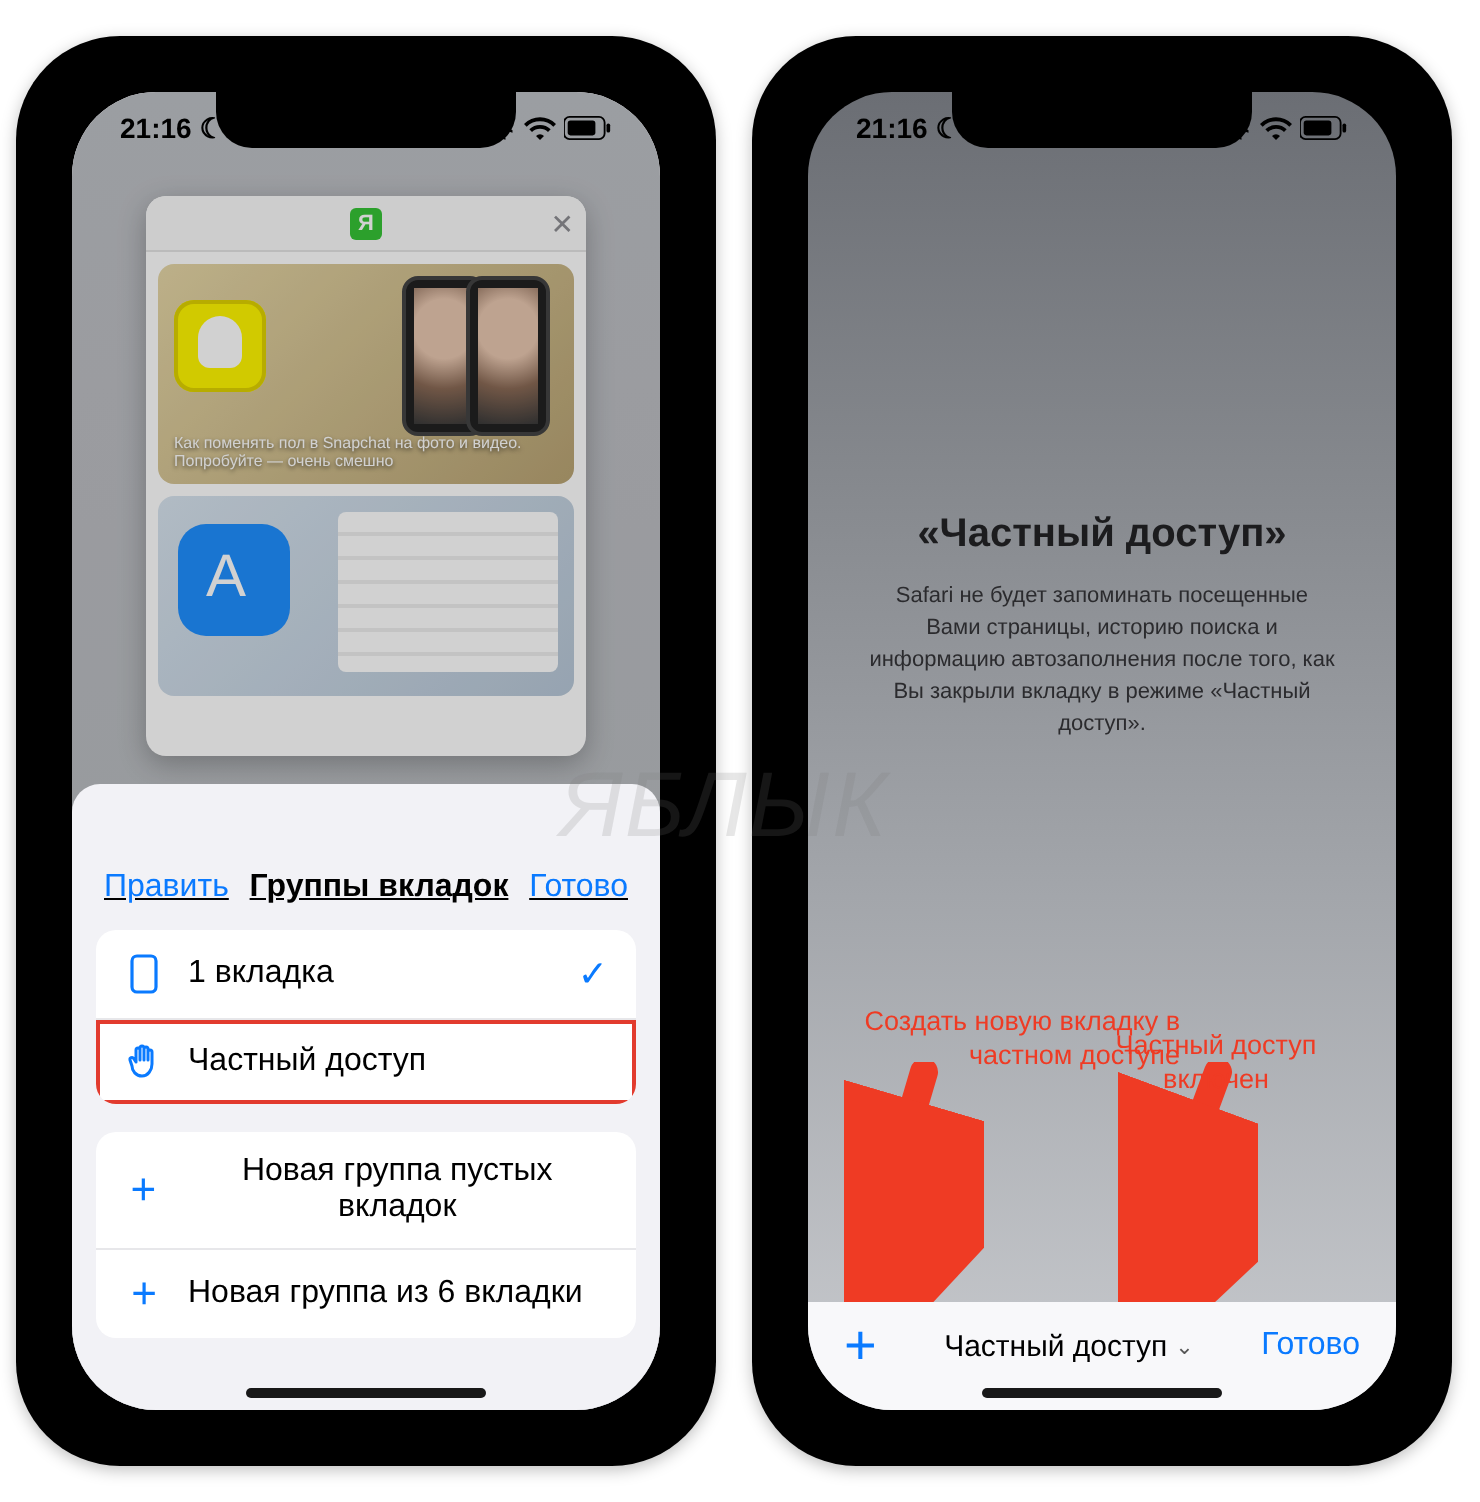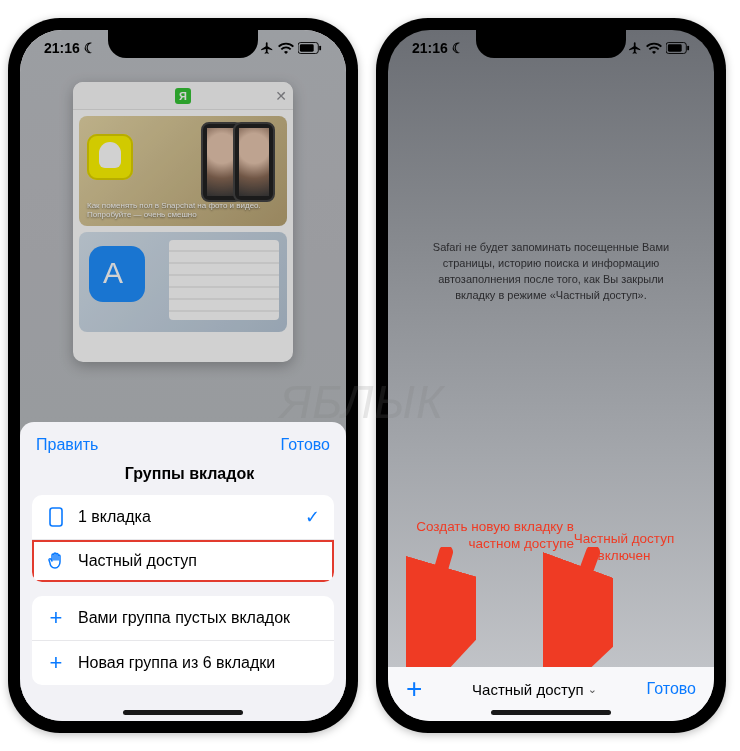--- a/index.html
+++ b/index.html
@@ -1,18 +1,18 @@
 <!DOCTYPE html>
 <html><head>
 <meta charset="utf-8">
 <style>
   * { box-sizing: border-box; margin: 0; padding: 0; font-family: -apple-system, "SF Pro Text", "Helvetica Neue", Arial, sans-serif; }
   body { background: #fff; width: 740px; height: 751px; position: relative; }
   .stage { display:flex; gap:18px; padding:18px 8px; }
-  .phone { width: 350px; height: 715px; background:#000; border-radius:52px; padding:12px; position:relative; box-shadow:0 2px 8px rgba(0,0,0,.25); }
+  .phone { width: 350px; height: 715px; background:#000; border-radius:52px; padding:28px; position:relative; box-shadow:0 2px 8px rgba(0,0,0,.25); }
   .screen { width:100%; height:100%; border-radius:42px; overflow:hidden; position:relative; background:#f2f2f7; }
   .notch { position:absolute; top:0; left:50%; transform:translateX(-50%); width:150px; height:28px; background:#000; border-bottom-left-radius:18px; border-bottom-right-radius:18px; z-index:50; }
   .status { position:absolute; top:6px; left:0; right:0; height:24px; display:flex; justify-content:space-between; align-items:center; padding:0 24px; z-index:40; font-size:14px; font-weight:600; color:#000; }
   .status .right { display:flex; gap:4px; align-items:center; }
   .status svg { display:block; }
   
   .dimmed-bg { position:absolute; inset:0; background:linear-gradient(#cfd2d7,#c6c9ce); filter:brightness(.92); }
   .tab-preview { position:absolute; top:52px; left:50%; transform:translateX(-50%); width:220px; height:280px; background:#fff; border-radius:10px; overflow:hidden; box-shadow:0 4px 14px rgba(0,0,0,.25); }
   .tab-preview .tab-top { height:28px; display:flex; align-items:center; justify-content:center; position:relative; background:#fafafa; border-bottom:1px solid #e5e5e5;}
   .tab-preview .favicon { width:16px; height:16px; background:#36c436; border-radius:3px; display:flex; align-items:center; justify-content:center; color:#fff; font-size:11px; font-weight:700;}
@@ -25,24 +25,24 @@
   .pp { width:42px; height:80px; background:#222; border-radius:8px; border:2px solid #444; position:relative; overflow:hidden;}
   .pp::after{content:"";position:absolute;inset:4px;background:radial-gradient(circle at 50% 30%, #e8c7b0 30%, #8a6a56 60%, #3a3a3a 100%);}
   .card .overlay-text { position:absolute; left:8px; right:20px; bottom:6px; color:#fff; font-size:8px; line-height:1.2; text-shadow:0 1px 2px rgba(0,0,0,.6);}
   .card2 { height:100px; background:linear-gradient(135deg,#d8e4ef,#b8c8d8); }
   .card2::before { content:""; position:absolute; left:10px; top:14px; width:56px; height:56px; background:#1f8fff; border-radius:14px; }
   .card2 .astar { position:absolute; left:24px; top:24px; color:#fff; font-size:30px; }
   .card2 .grid { position:absolute; right:8px; top:8px; width:110px; height:80px; background:repeating-linear-gradient(#fff,#fff 10px,#eee 10px,#eee 12px); border-radius:4px;}
   .dark-overlay { position:absolute; inset:0; background:rgba(0,0,0,.18); }
 
   .sheet { position:absolute; left:0; right:0; bottom:0; background:#f2f2f6; border-top-left-radius:14px; border-top-right-radius:14px; padding-top:10px; padding-bottom:22px; }
-  .sheet-header { display:flex; align-items:flex-start; justify-content:space-between; padding:4px 16px 12px; }
+  .sheet-header { display:flex; align-items:flex-end; justify-content:space-between; padding:4px 16px 12px;text-decoration:underline; }
   .sheet-header .title { font-weight:600; font-size:16px; color:#000;margin-top:29px; }
   .link { color:#0a7aff; font-size:16px; }
-  .group { margin:0 12px 14px; background:#fff; border-radius:10px; overflow:hidden; }
+  .group { margin:0 12px 14px; background:#fff; border-radius:10px; overflow:hidden;text-align:center; }
   .row { display:flex; align-items:center; gap:12px; padding:11px 14px; font-size:16px; color:#000; position:relative;}
   .row + .row { border-top:1px solid #e7e7ea; }
   .row .icon { width:20px; display:flex; justify-content:center; color:#0a7aff; }
   .row .check { margin-left:auto; color:#0a7aff; font-size:18px;}
   .row.highlight { box-shadow: inset 0 0 0 2px #e23b2e; }
   .plus { color:#0a7aff; font-size:22px; font-weight:300; line-height:1; }
   .home-ind { position:absolute; bottom:6px; left:50%; transform:translateX(-50%); width:120px; height:5px; background:#000; border-radius:3px; opacity:.9;}
   
   .screen.private { background:linear-gradient(#6b6e74 0%, #86898e 30%, #a2a5aa 60%, #c8cace 100%); }
   .priv-center { position:absolute; top:210px; left:0; right:0; text-align:center; padding:0 30px; color:#1c1c1e; }
@@ -128,21 +128,21 @@
                   <path d="M5 10V4a1 1 0 1 1 2 0v5M7 9V3a1 1 0 1 1 2 0v6M9 9V3.5a1 1 0 1 1 2 0V9M11 9V5a1 1 0 1 1 2 0v6c0 3-2 6-5 6s-5-2.5-5-5l-1-3a1 1 0 0 1 1.8-.8L5 10"></path>
                 </svg>
             </span>
             <span>Частный доступ</span>
           </div>
         </div>
 
         <div class="group">
           <div class="row">
             <span class="icon plus">+</span>
-            <span>Вами группа пустых вкладок</span>
+            <span>Новая группа пустых вкладок</span>
           </div>
           <div class="row">
             <span class="icon plus">+</span>
             <span>Новая группа из 6 вкладки</span>
           </div>
         </div>
         <div class="home-ind"></div>
       </div>
     </div>
   </div>
@@ -161,20 +161,21 @@
             </svg>
           <svg width="24" height="12" viewBox="0 0 26 12">
               <rect x="0" y="0" width="22" height="12" rx="3" fill="none" stroke="#000" stroke-width="1"></rect>
               <rect x="2" y="2" width="15" height="8" rx="1.5" fill="#000"></rect>
               <rect x="23" y="3.5" width="2" height="5" rx="1" fill="#000"></rect>
             </svg>
         </span>
       </div>
 
       <div class="priv-center">
+        <div class="priv-title">«Частный доступ»</div>
         <div class="priv-body">Safari не будет запоминать посещенные Вами страницы, историю поиска и информацию автозаполнения после того, как Вы закрыли вкладку в режиме «Частный доступ».</div>
       </div>
 
       <div class="annot a1">Создать новую вкладку в частном доступе</div>
       <div class="annot a2">Частный доступ включен</div>
 
       <svg class="arrow" style="left:18px; bottom:54px;" width="70" height="120" viewBox="0 0 70 120">
         <defs>
             <marker id="ah1" markerWidth="12" markerHeight="12" refX="6" refY="6" orient="auto">
               <path d="M0 0 L12 6 L0 12 Z" fill="#ef3b24"></path>

